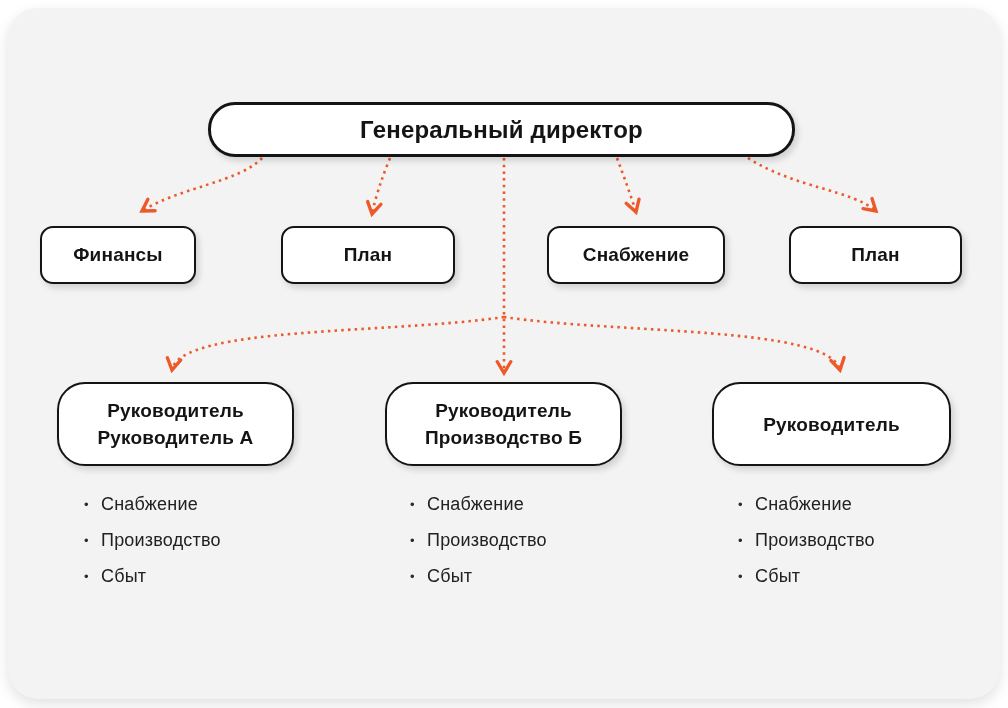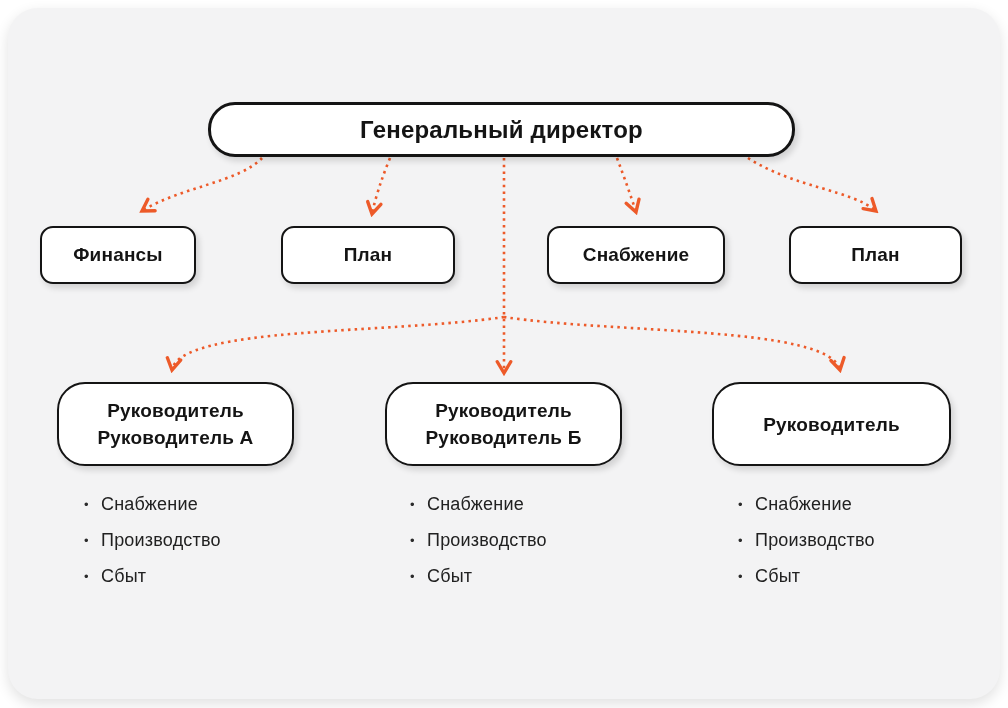--- a/index.html
+++ b/index.html
@@ -130,21 +130,21 @@
 
   <div class="node division v0">
     <div>
       <div>Руководитель</div>
       <div>Руководитель А</div>
     </div>
   </div>
   <div class="node division v1">
     <div>
       <div>Руководитель</div>
-      <div>Руководитель Б</div>
+      <div>Производство Б</div>
     </div>
   </div>
   <div class="node division v2">
     <div>
       <div>Руководитель</div>
     </div>
   </div>
 
   <div class="func-list l0">
     <div class="func-item">

